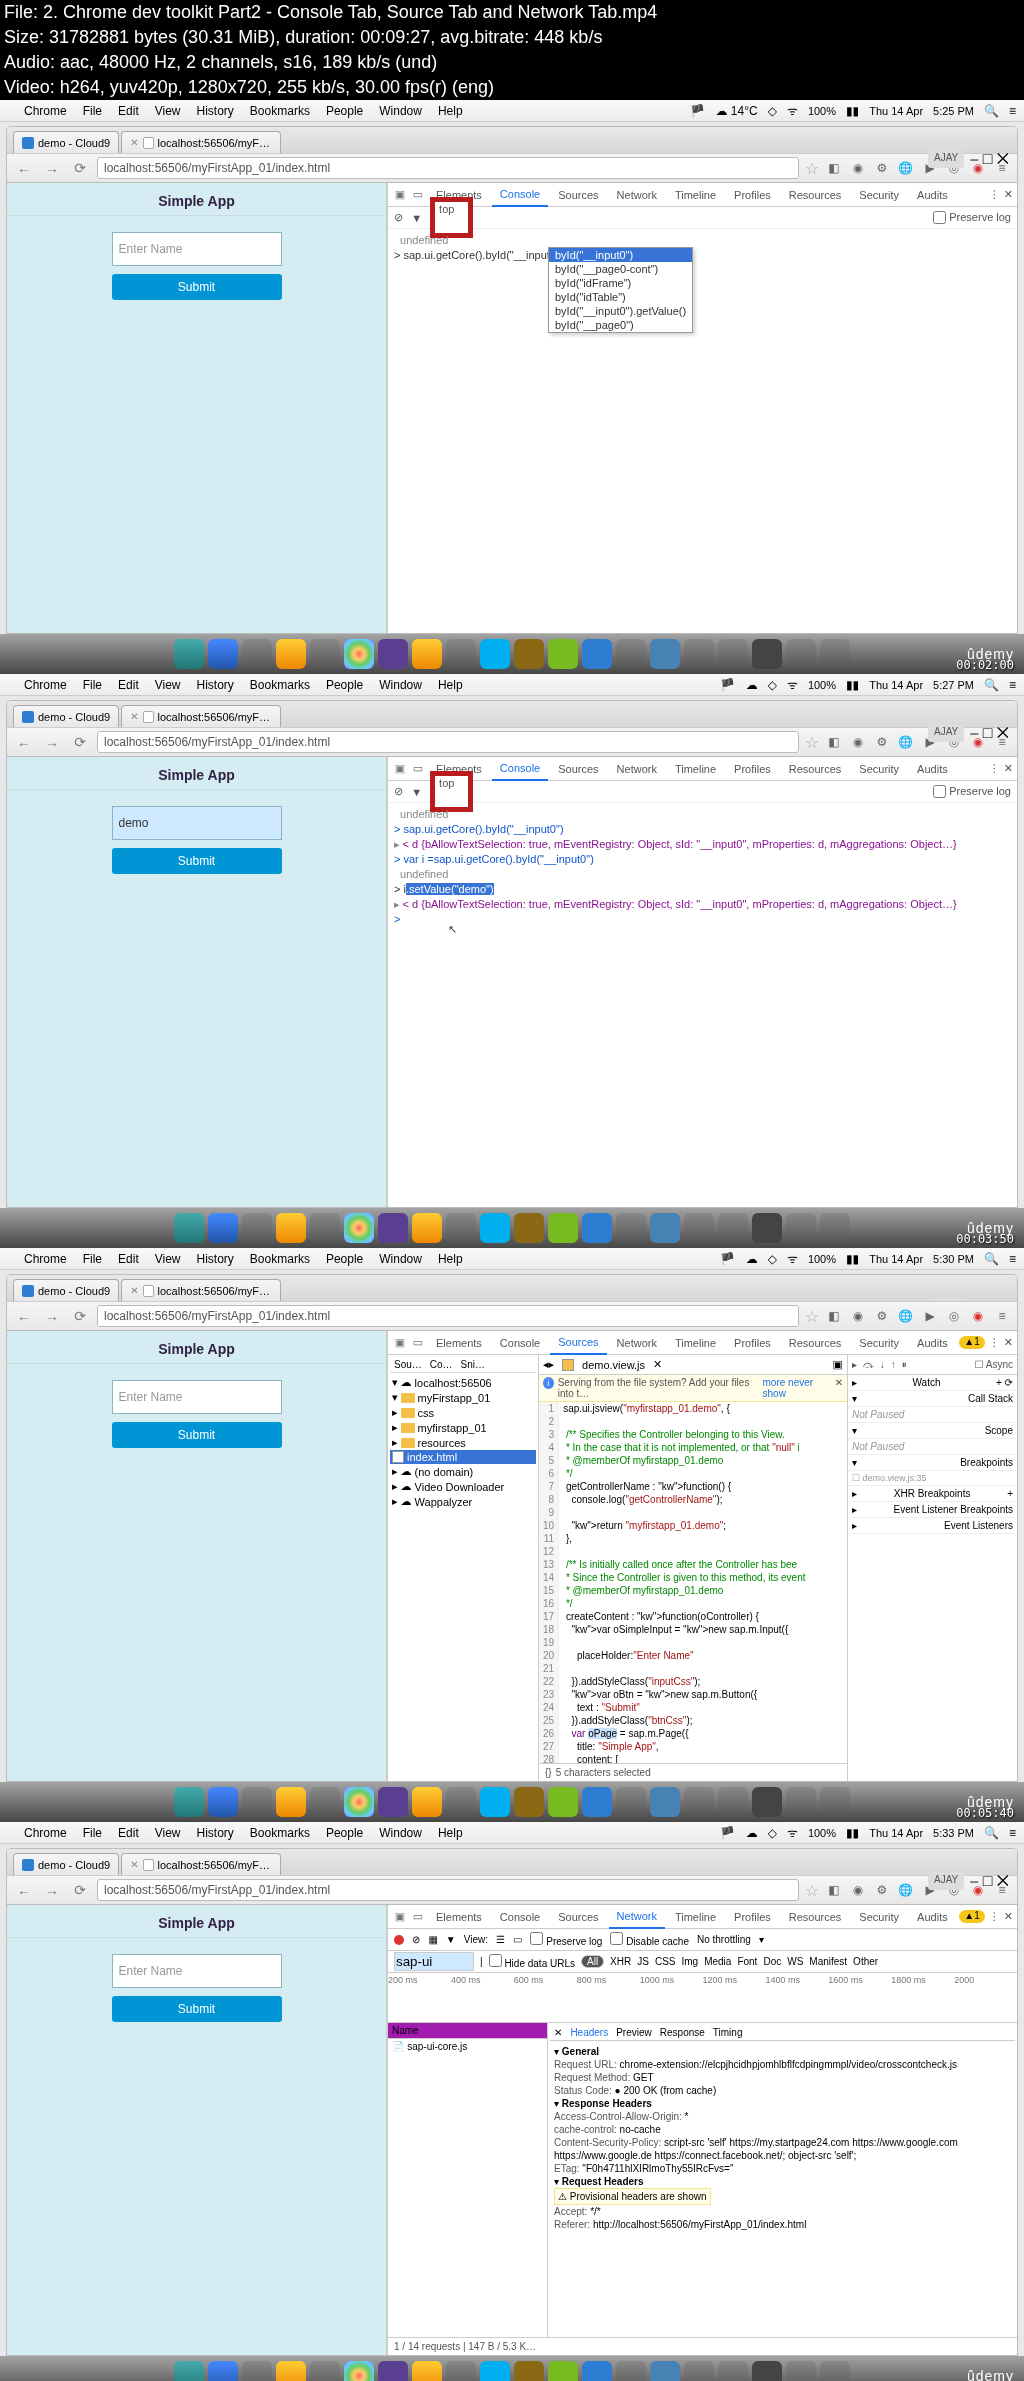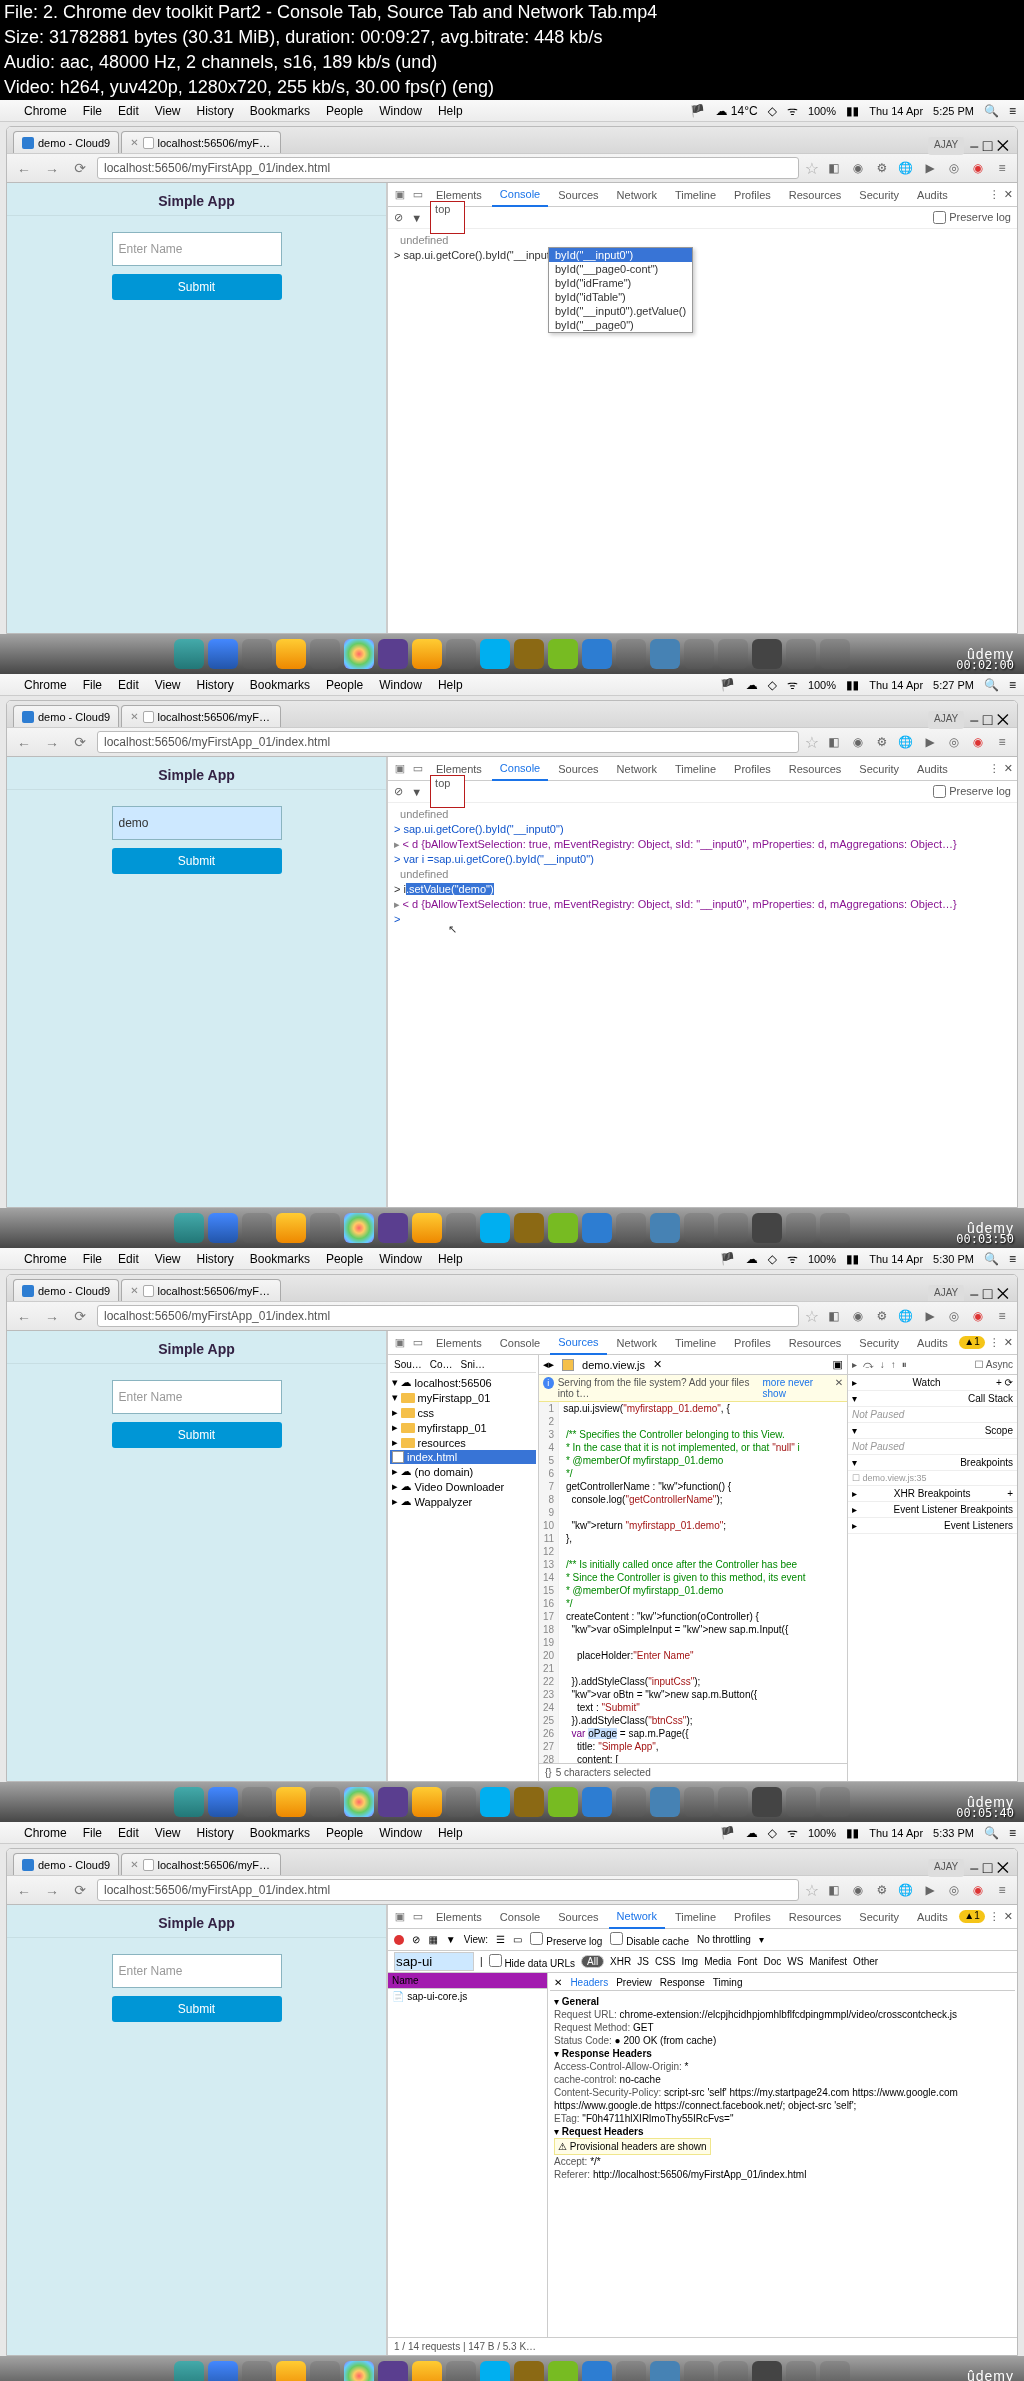--- a/index.html
+++ b/index.html
@@ -12,21 +12,21 @@
 .menubar .right{margin-left:auto;display:flex;gap:10px;align-items:center;font-size:11px}
 .menubar .right .glyph{font-size:12px}
 .window{background:#fff;border:1px solid #bbb;margin:4px 6px 0;border-radius:5px 5px 0 0;overflow:hidden}
 .tabbar{height:26px;background:linear-gradient(#e8e8e8,#d8d8d8);display:flex;align-items:flex-end;padding:0 6px;position:relative}
 .tab{background:linear-gradient(#f5f5f5,#e8e8e8);border:1px solid #aaa;border-bottom:none;border-radius:4px 4px 0 0;padding:3px 8px;font-size:11px;display:flex;align-items:center;gap:4px;margin-right:2px;max-width:160px;height:22px}
 .tab .x{color:#888;font-size:10px}
 .tab .fav{width:12px;height:12px;display:inline-block;border-radius:2px}
 .tab.c9 .fav{background:#2d7dd2}
 .tab.page .fav{background:#fff;border:1px solid #aaa}
 .tab .lbl{white-space:nowrap;overflow:hidden;text-overflow:ellipsis;font-size:11px}
-.winbtn{position:absolute;right:8px;top:10px;display:flex;gap:6px}
+.winbtn{position:absolute;right:8px;top:23px;display:flex;gap:6px}
 .winbtn .ajay{font-size:10px;color:#555;background:#ddd;padding:2px 6px;border-radius:3px}
 .addrbar{height:30px;background:linear-gradient(#f5f5f5,#e8e8e8);border-top:1px solid #ccc;border-bottom:1px solid #bbb;display:flex;align-items:center;padding:0 6px;gap:6px}
 .navbtn{width:22px;height:22px;display:flex;align-items:center;justify-content:center;color:#777;font-size:14px}
 .url{flex:1;height:22px;background:#fff;border:1px solid #bbb;border-radius:3px;padding:0 6px;font-size:12px;display:flex;align-items:center;color:#555}
 .exticons{display:flex;gap:6px;align-items:center}
 .exticons span{width:18px;height:18px;display:inline-flex;align-items:center;justify-content:center;font-size:12px;color:#666}
 .content{display:flex;height:var(--ch,480px);background:#fff}
 .leftapp{width:380px;background:#d4ecf2;border-right:1px solid #ccc;padding-top:4px;position:relative}
 .apptitle{text-align:center;font-size:14px;font-weight:600;color:#324;padding:6px;border-bottom:1px solid rgba(0,0,0,.06)}
 .appbody{padding:16px;display:flex;flex-direction:column;align-items:center;gap:8px}
@@ -34,21 +34,21 @@
 .tf::placeholder{color:#999}
 .subbtn{width:170px;height:26px;background:#0096d6;color:#fff;border:none;border-radius:3px;font-size:12px}
 .devtools{flex:1;display:flex;flex-direction:column;border-left:1px solid #ccc;background:#fff}
 .dt-tabs{height:24px;border-bottom:1px solid #ccc;display:flex;align-items:center;font-size:11px;color:#555;padding:0 4px;gap:2px}
 .dt-tabs .wb{width:16px;text-align:center;color:#777}
 .dt-tabs .t{padding:0 8px;height:24px;display:flex;align-items:center;cursor:pointer}
 .dt-tabs .t.active{color:#1a73e8;border-bottom:2px solid #1a73e8}
 .dt-tabs .rt{margin-left:auto;display:flex;gap:4px}
 .dt-tabs .warn{background:#f5c518;color:#000;border-radius:7px;padding:0 5px;font-size:10px}
 .dt-sub{height:22px;border-bottom:1px solid #eee;display:flex;align-items:center;gap:8px;padding:0 6px;font-size:11px;color:#555}
-.dt-sub .sel{border:1px solid #b91c1c;background:#fff;padding:1px 14px 18px 4px;position:relative}
+.dt-sub .sel{border:5px solid #b91c1c;background:#fff;padding:1px 14px 18px 4px;position:relative}
 .dt-sub input[type=checkbox]{vertical-align:middle}
 .console-body{flex:1;font-family:Menlo,monospace;font-size:11px;padding:4px 6px;color:#333;position:relative;overflow:hidden}
 .console-body .ln{white-space:pre;line-height:15px}
 .ac-popup{position:absolute;left:160px;top:18px;background:#fff;border:1px solid #999;box-shadow:2px 2px 4px rgba(0,0,0,.2);font-family:Menlo,monospace;font-size:11px}
 .ac-popup div{padding:1px 6px}
 .ac-popup .sel{background:#3874d6;color:#fff}
 .gr{color:#888}.blue{color:#1155cc}.purple{color:#881391}
 .sel-span{background:#3874d6;color:#fff}
 .dock{height:40px;background:linear-gradient(rgba(60,60,60,.4),rgba(30,30,30,.8));display:flex;align-items:center;justify-content:center;gap:4px;padding:0 10px;position:relative}
 .dock .icn{width:30px;height:30px;border-radius:6px;display:inline-block}
@@ -740,20 +740,34 @@
               <span>JS</span>
               <span>CSS</span>
               <span>Img</span>
               <span>Media</span>
               <span>Font</span>
               <span>Doc</span>
               <span>WS</span>
               <span>Manifest</span>
               <span>Other</span>
      </div>
+     <div class="waterfall">
+      <div class="ticks">
+                <span>200 ms</span>
+                <span>400 ms</span>
+                <span>600 ms</span>
+                <span>800 ms</span>
+                <span>1000 ms</span>
+                <span>1200 ms</span>
+                <span>1400 ms</span>
+                <span>1600 ms</span>
+                <span>1800 ms</span>
+                <span>2000</span>
+              </div>
+     </div>
      <div class="net-split">
       <div class="net-left">
        <div class="hd">Name</div>
        <div class="row">📄 <span>sap-ui-core.js</span></div>
       </div>
       <div class="net-right">
        <div class="tabs">
                   <span>✕</span>
                   <span class="act">Headers</span>
                   <span>Preview</span>

